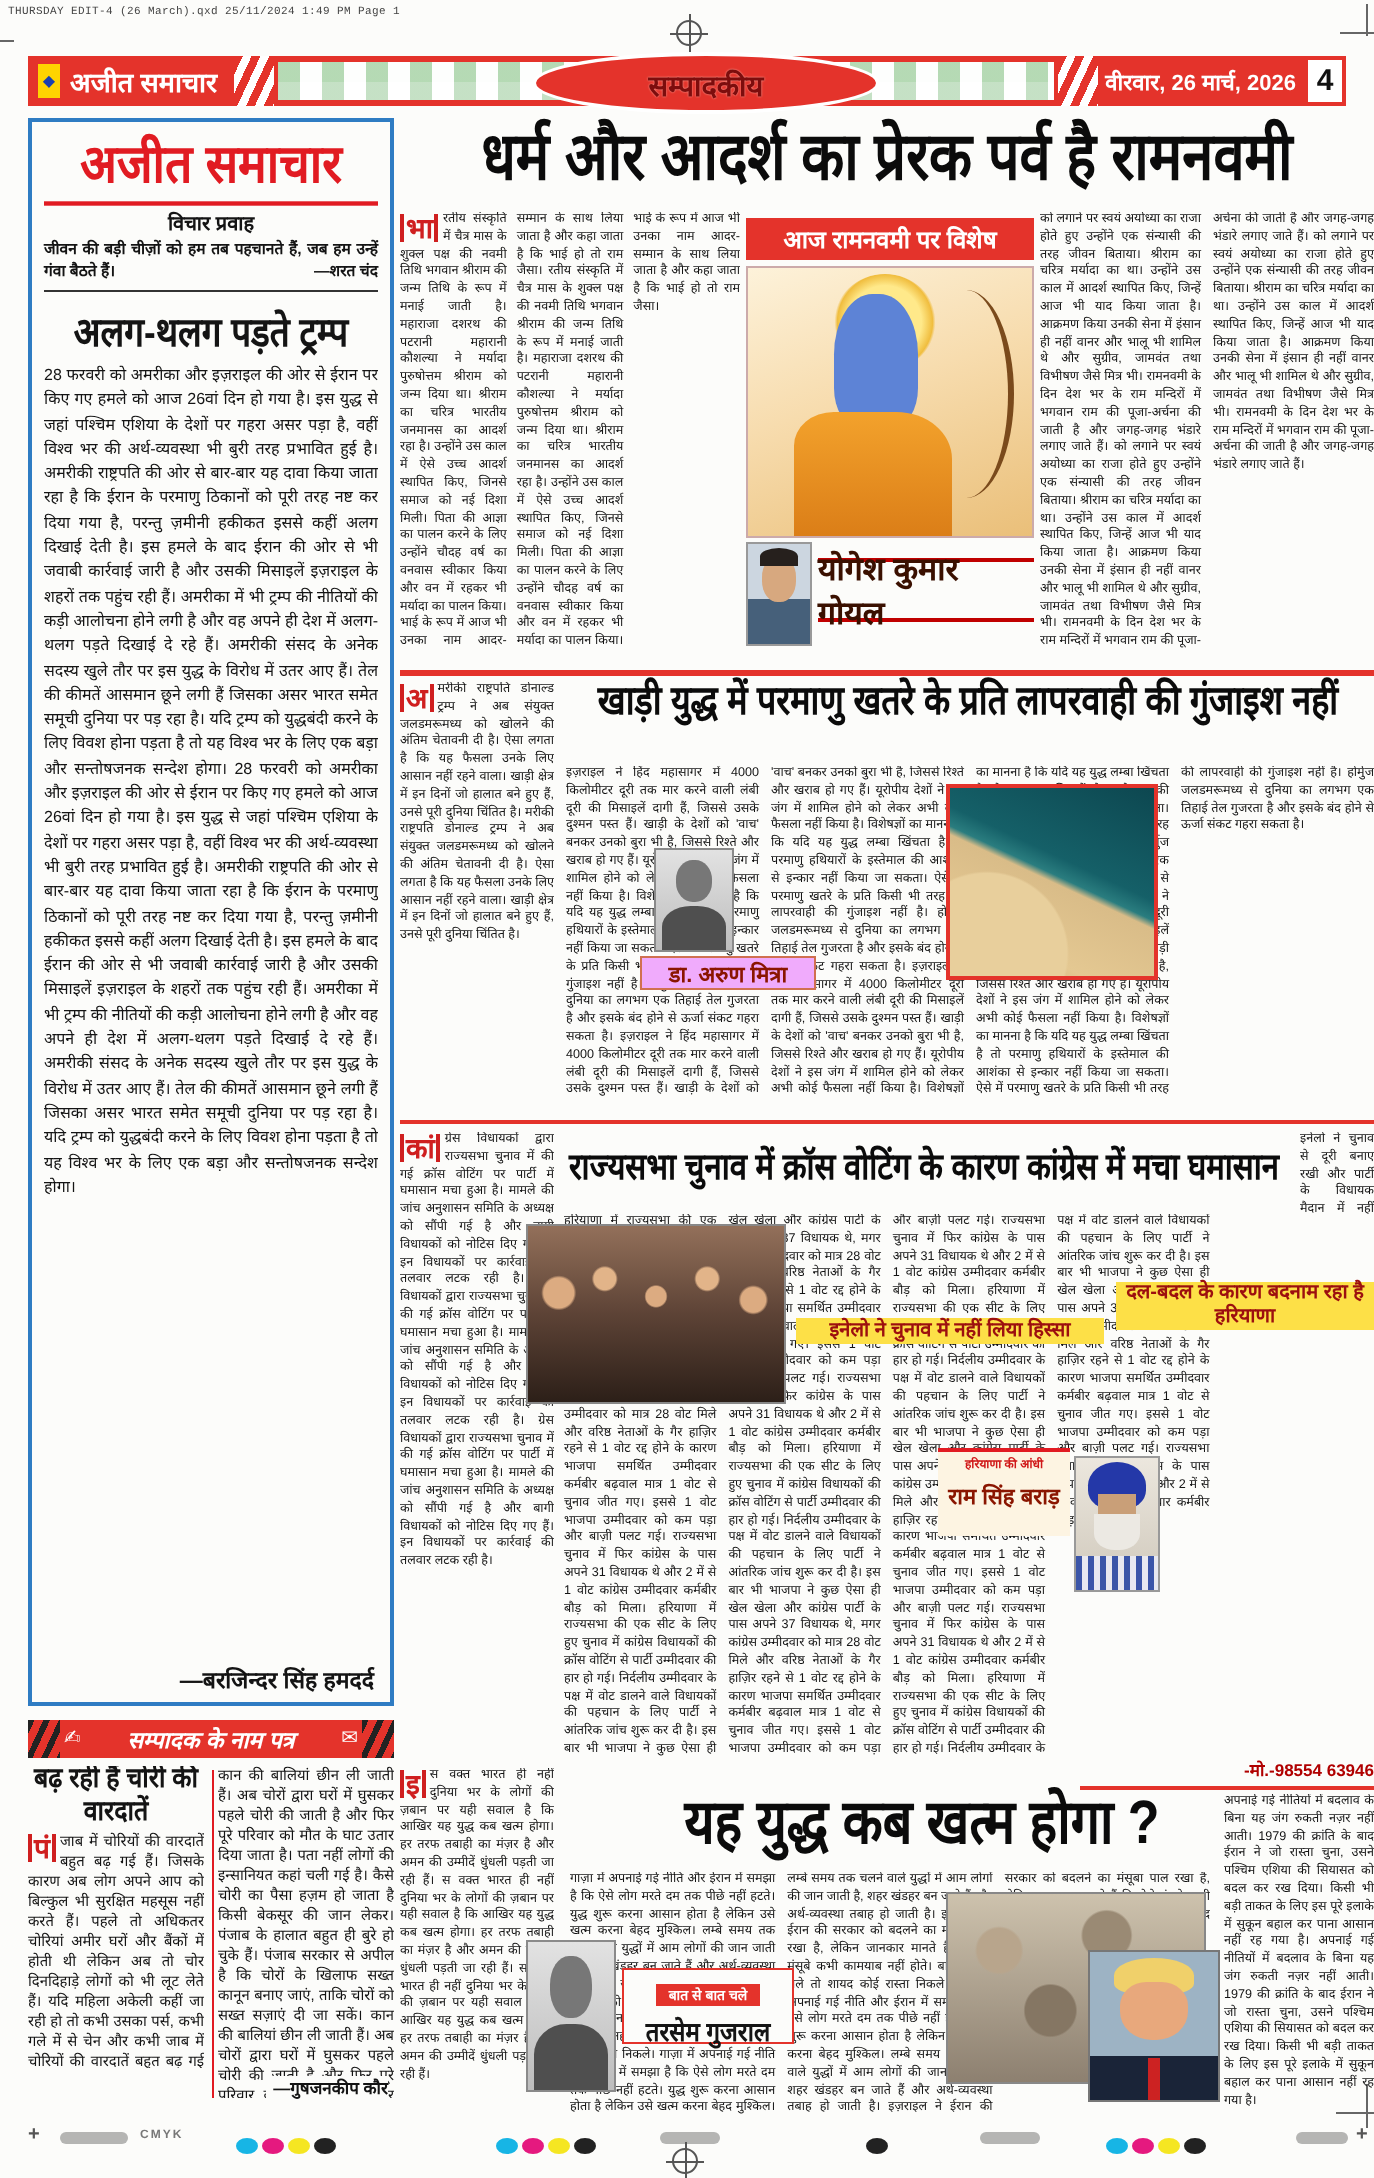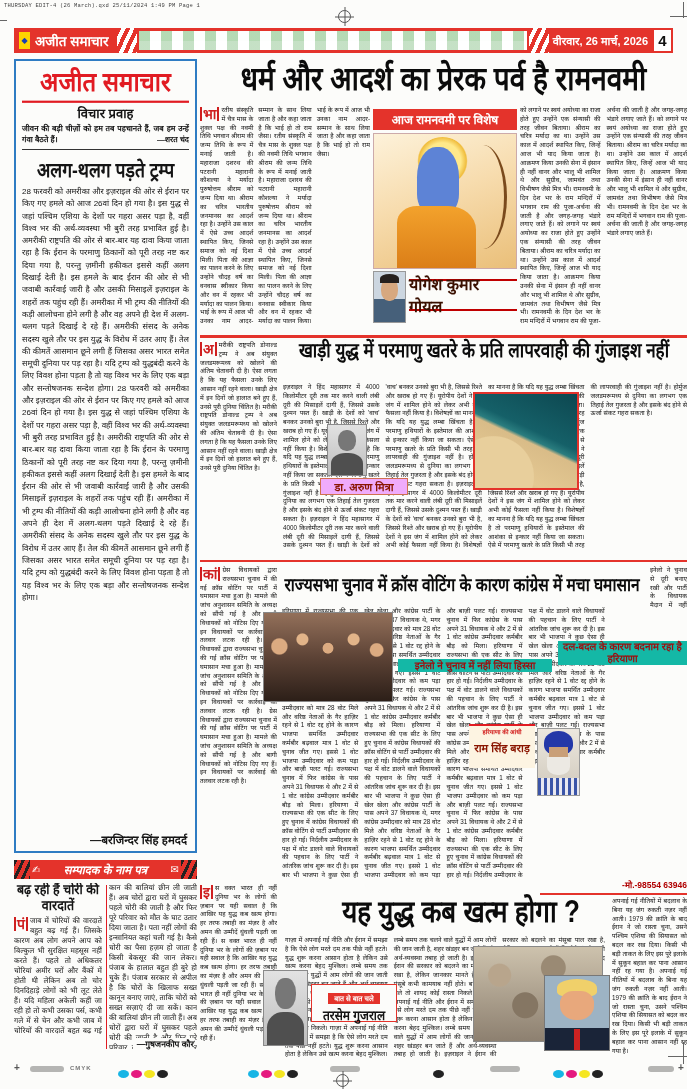--- a/index.html
+++ b/index.html
@@ -40,21 +40,21 @@
   .t8{font-size:8px;line-height:12.3px;}
   .dropcap{float:left;color:#cf1f1f;font-weight:bold;font-size:14px;line-height:14px;
            border-left:2px solid #cf1f1f;border-right:2px solid #cf1f1f;padding:0 1px;margin:1px 2px 0 0;}
   .headline{font-weight:bold;color:#0b0b0b;text-align:center;transform:scaleY(1.18);transform-origin:center;}
   .rule-red{background:#e4332b;}
   
   .left-box{left:14px;top:59px;width:183px;height:794px;border:2px solid #2f7cc3;box-sizing:border-box;
             padding:3px 6px;display:flex;flex-direction:column;}
   .masthead{color:#e11b22;font-weight:bold;font-size:24px;text-align:center;border-bottom:2px solid #e11b22;
             padding-bottom:2px;transform:scaleY(1.1);}
-  .vichar{font-weight:bold;font-size:13px;text-align:center;margin-top:3px;}
+  .vichar{font-weight:bold;font-size:10px;text-align:center;margin-top:3px;}
   .quote{font-size:7.8px;line-height:10.5px;font-weight:bold;text-align:justify;margin-top:2px;border-bottom:1px solid #333;padding-bottom:4px;}
   .quote b{float:right;}
   .edhead{font-weight:bold;font-size:17.5px;text-align:center;margin:7px 0 5px;transform:scaleY(1.15);}
   .edbody{flex:1;}
   .edsign{font-weight:bold;font-size:11.5px;text-align:right;padding:4px 2px 1px 0;}
   
   .letters{left:14px;top:860px;width:183px;height:198px;}
   .lban{height:19px;background:#e4332b;position:relative;display:flex;align-items:center;justify-content:center;
         color:#fff;font-weight:bold;font-style:italic;font-size:11.5px;}
   .lban::before,.lban::after{content:'';position:absolute;top:0;bottom:0;width:16px;
@@ -108,21 +108,21 @@
   .trump{position:absolute;right:-8px;bottom:-10px;width:64px;height:74px;background:#9db3c4;overflow:hidden;border:1px solid #777;}
   .trump i{position:absolute;display:block;}
   .trump .hair{left:18%;top:4%;width:64%;height:24%;background:#f0d06a;border-radius:50% 50% 30% 30%;}
   .trump .face{left:24%;top:20%;width:52%;height:40%;background:#e8a87c;border-radius:40% 40% 48% 48%;}
   .trump .suit{left:0;bottom:0;width:100%;height:30%;background:#1a2438;}
   .trump .tie{left:46%;bottom:0;width:8%;height:28%;background:#c22;}
   .capbox{left:469px;top:724px;width:66px;height:44px;background:#fdf4e2;border-top:2px solid #e11b22;z-index:3;
           text-align:center;padding-top:2px;box-sizing:border-box;}
   .capbox .tag{color:#d01818;font-size:6px;font-weight:bold;}
   .capbox .nm{color:#8a1500;font-size:11px;font-weight:bold;margin-top:4px;}
-  .subhead{font-weight:bold;color:#9c0f0f;background:#14b8a6;text-align:center;z-index:3;}
+  .subhead{font-weight:bold;color:#9c0f0f;background:#fde047;text-align:center;z-index:3;}
   .gulf-auth{left:320px;top:478px;width:86px;height:15px;background:#f0abfc;border:1px solid #d07050;color:#8a1500;
              font-size:11px;z-index:4;}
   .coltag{background:#e4332b;color:#fff;font-weight:bold;font-size:7px;padding:1px 6px;display:inline-block;}
   .war-auth{left:311px;top:984px;width:86px;height:38px;background:#fcfcfa;border:1px solid #e4332b;z-index:3;
             text-align:center;padding-top:2px;box-sizing:border-box;}
   .war-auth .nm{font-weight:bold;font-size:12px;margin-top:2px;transform:scaleY(1.1);}
   .phone{font-weight:bold;font-size:8.5px;color:#b00000;background:#fcfcfa;text-align:right;z-index:3;}
 </style>
 </head>
 <body>
@@ -138,20 +138,21 @@
   <div class="abs cropline" style="left:668px;top:1056px;width:19px;height:1px;"></div>
 
   <div class="abs hdr">
     <div class="badge">◆</div>
     <div class="brand">अजीत समाचार</div>
     <div class="slash" style="margin-left:8px;"></div>
     <div class="checker"></div>
     <div class="slash"></div>
     <div class="hdate">वीरवार, 26 मार्च, 2026</div>
     <div class="pagebox">4</div>
+    <div class="abs oval">सम्पादकीय</div>
   </div>
 
   <div class="abs left-box">
     <div class="masthead">अजीत समाचार</div>
     <div class="vichar">विचार प्रवाह</div>
     <div class="quote">
       <span>जीवन की बड़ी चीज़ों को हम तब पहचानते हैं, जब हम उन्हें गंवा बैठते हैं।</span>
       <b>—शरत चंद</b>
     </div>
     <div class="edhead">अलग-थलग पड़ते ट्रम्प</div>

